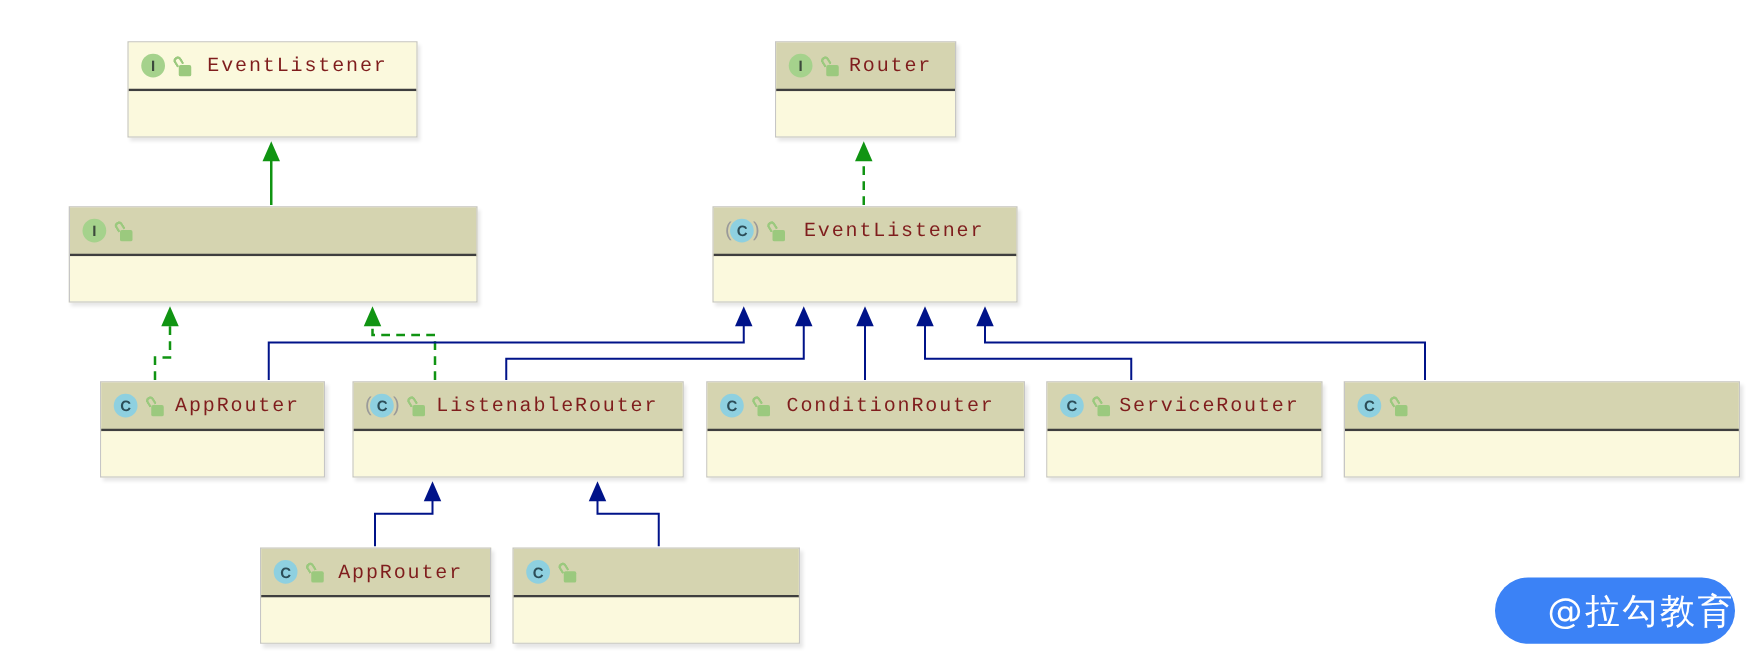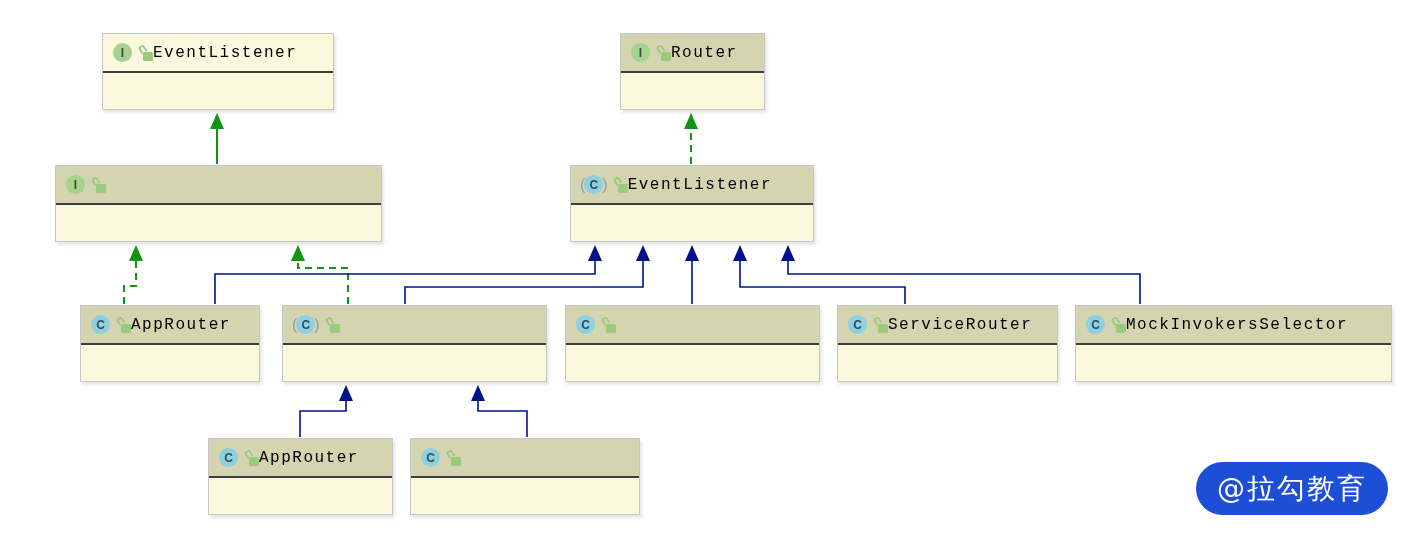--- a/index.html
+++ b/index.html
@@ -48,31 +48,31 @@
     border:2.5px solid var(--lock,#9bc97e);border-bottom:none;
     border-radius:4px 4px 0 0;
     transform:rotate(-32deg);
     box-sizing:border-box;
   }
   .lock-icon .lock-body{
     position:absolute;right:0;bottom:0;width:10px;height:9px;
     background:var(--lock,#9bc97e);border-radius:1.5px;
   }
   .node-label{
-    flex:1;
+    flex:1;text-align:center;
     font-size:16px;letter-spacing:1.5px;
-    color:#000000;white-space:nowrap;
+    color:#7f1d1d;white-space:nowrap;
   }
   .node-body{height:36px;background:var(--body,#fbf9dd);}
 
   .watermark{
     position:absolute;left:1196px;top:462px;
     width:192px;height:53px;border-radius:27px;
-    background:#1d4ed8;
-    display:flex;align-items:center;justify-content:center;
+    background:#3b82f6;
+    display:flex;align-items:center;justify-content:flex-end;
     color:#ffffff;font-size:28px;letter-spacing:2px;
     font-family:"DejaVu Sans","Liberation Sans",sans-serif;
   }
 </style>
 </head>
 <body>
 
 <div class="canvas">
 
   <svg class="edges" width="1408" height="536">
@@ -175,33 +175,35 @@
     <div class="node-header">
       <span class="icon-group">
         <span class="paren">(</span>
         <span class="type-icon class">C</span>
         <span class="paren">)</span>
         <span class="lock-icon">
             <span class="shackle"></span>
             <span class="lock-body"></span>
           </span>
       </span>
+      <span class="node-label">ListenableRouter</span>
     </div>
     <div class="node-body"></div>
   </div>
 
   <div class="node" style="left:565px;top:305px;width:253px;">
     <div class="node-header">
       <span class="icon-group">
         <span class="type-icon class">C</span>
         <span class="lock-icon">
             <span class="shackle"></span>
             <span class="lock-body"></span>
           </span>
       </span>
+      <span class="node-label">ConditionRouter</span>
     </div>
     <div class="node-body"></div>
   </div>
 
   <div class="node" style="left:837px;top:305px;width:219px;">
     <div class="node-header">
       <span class="icon-group">
         <span class="type-icon class">C</span>
         <span class="lock-icon">
             <span class="shackle"></span>
@@ -215,21 +217,20 @@
 
   <div class="node" style="left:1075px;top:305px;width:315px;">
     <div class="node-header">
       <span class="icon-group">
         <span class="type-icon class">C</span>
         <span class="lock-icon">
             <span class="shackle"></span>
             <span class="lock-body"></span>
           </span>
       </span>
-      <span class="node-label">MockInvokersSelector</span>
     </div>
     <div class="node-body"></div>
   </div>
 
   <div class="node" style="left:208px;top:438px;width:183px;">
     <div class="node-header">
       <span class="icon-group">
         <span class="type-icon class">C</span>
         <span class="lock-icon">
             <span class="shackle"></span>

